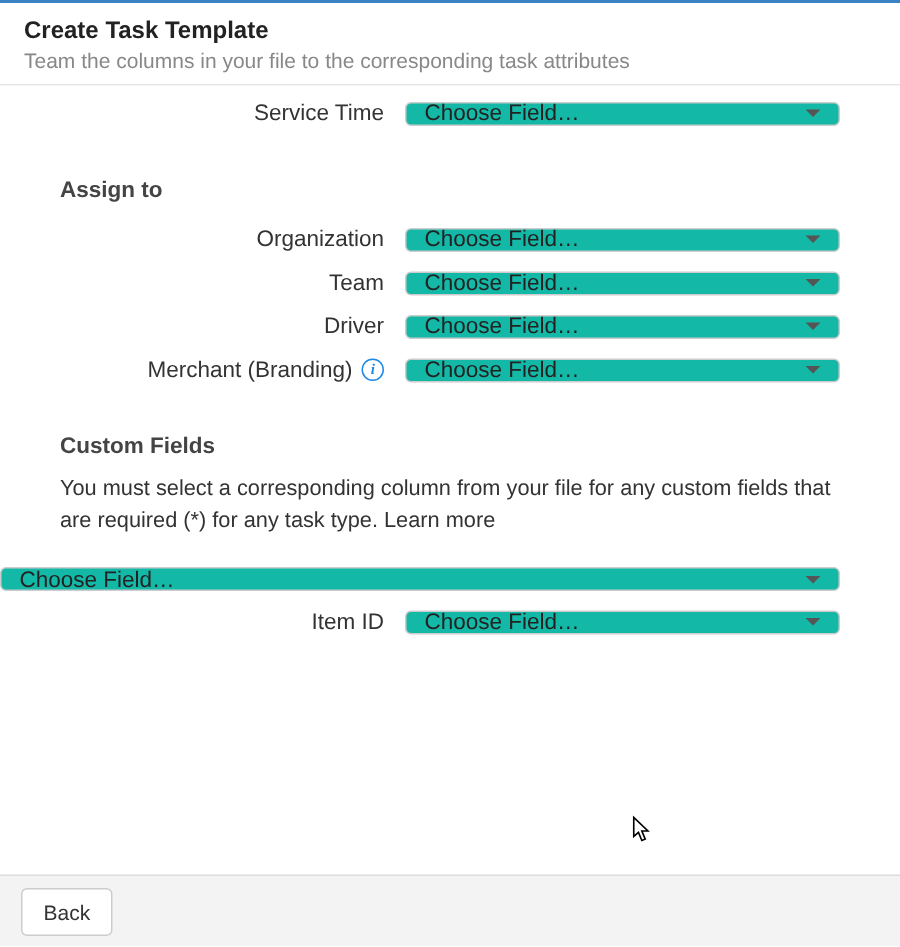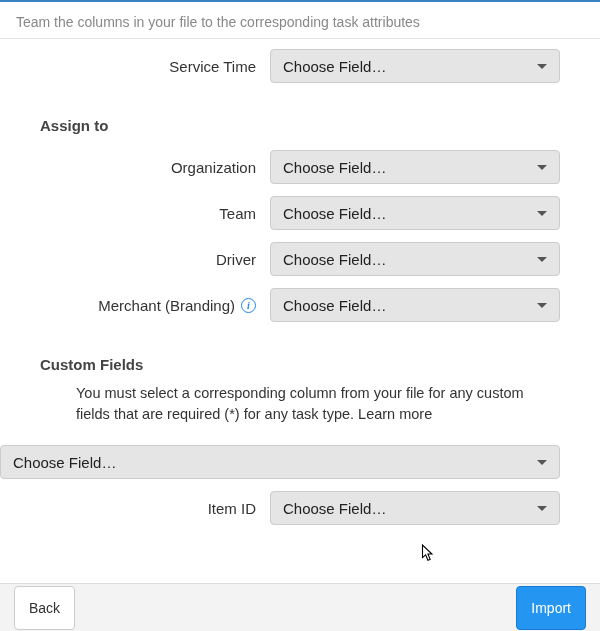--- a/index.html
+++ b/index.html
@@ -57,24 +57,24 @@
     align-items: center;
     justify-content: center;
     color: #1e88e5;
     font-size: 10px;
     font-weight: 700;
     font-style: italic;
     font-family: Georgia, serif;
   }
   .select {
     flex: 1;
-    height: 34px;
+    height: 16px;
     border: 1px solid #ccc;
     border-radius: 4px;
-    background: #e5e5e5;
+    background: #14b8a6;
     display: flex;
     align-items: center;
     justify-content: space-between;
     padding: 0 12px;
     font-size: 15px;
     color: #222;
     cursor: pointer;
   }
   .caret {
     width: 0; height: 0;
@@ -86,36 +86,35 @@
     font-size: 15px;
     font-weight: 600;
     color: #444;
     padding: 28px 40px 10px 40px;
   }
   .section-desc {
     font-size: 14.5px;
     color: #333;
     padding: 0 40px 14px 40px;
     line-height: 1.45;
-    margin-left: 36px;
   }
   .section-desc .link { color: #333; }
   .footer {
     position: absolute;
     bottom: 0; left: 0; right: 0;
     height: 48px;
     background: #f3f3f3;
     border-top: 1px solid #ddd;
     display: flex;
     align-items: center;
     justify-content: space-between;
     padding: 0 14px;
   }
   .btn {
-    height: 44px;
+    height: 32px;
     padding: 0 14px;
     border-radius: 4px;
     font-size: 14px;
     cursor: pointer;
     display: inline-flex;
     align-items: center;
   }
   .btn-default {
     background: #fff;
     border: 1px solid #ccc;
@@ -136,20 +135,21 @@
     pointer-events: none;
   }
   .first-row { padding-top: 10px; }
 </style>
 </head>
 <body>
 
 <div class="top-border"></div>
 
 <div class="header">
+  <div class="header-title">Create Task Template</div>
   <div class="header-sub">Team the columns in your file to the corresponding task attributes</div>
 </div>
 
 <div class="content">
 
   <div class="row first-row">
     <div class="row-label">Service Time</div>
     <div class="select">
       <span>Choose Field…</span>
       <span class="caret"></span>
@@ -211,18 +211,17 @@
     <div class="select">
       <span>Choose Field…</span>
       <span class="caret"></span>
     </div>
   </div>
 
 </div>
 
 <div class="footer">
   <div class="btn btn-default">Back</div>
-  <div class="btn btn-primary">Import</div>
 </div>
 
 <svg class="cursor-pointer" viewBox="0 0 20 24">
   <path d="M5 2 L5 16 L8.5 13 L11 19 L13.5 18 L11 12 L15.5 12 Z" fill="#fff" stroke="#000" stroke-width="1.2"></path>
 </svg>
 
 </body></html>

